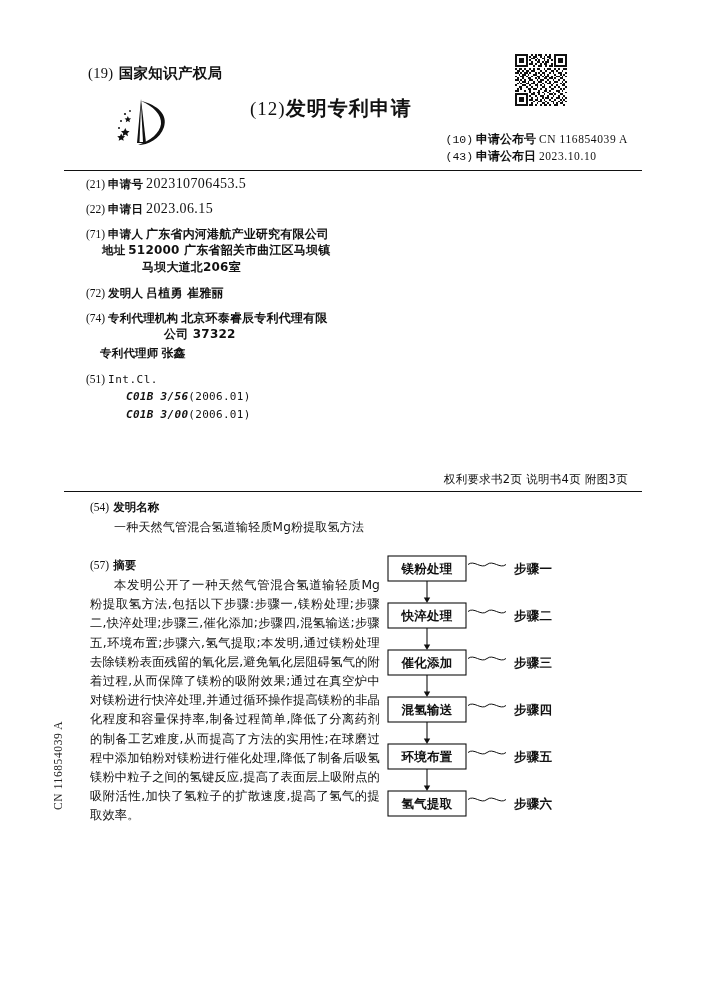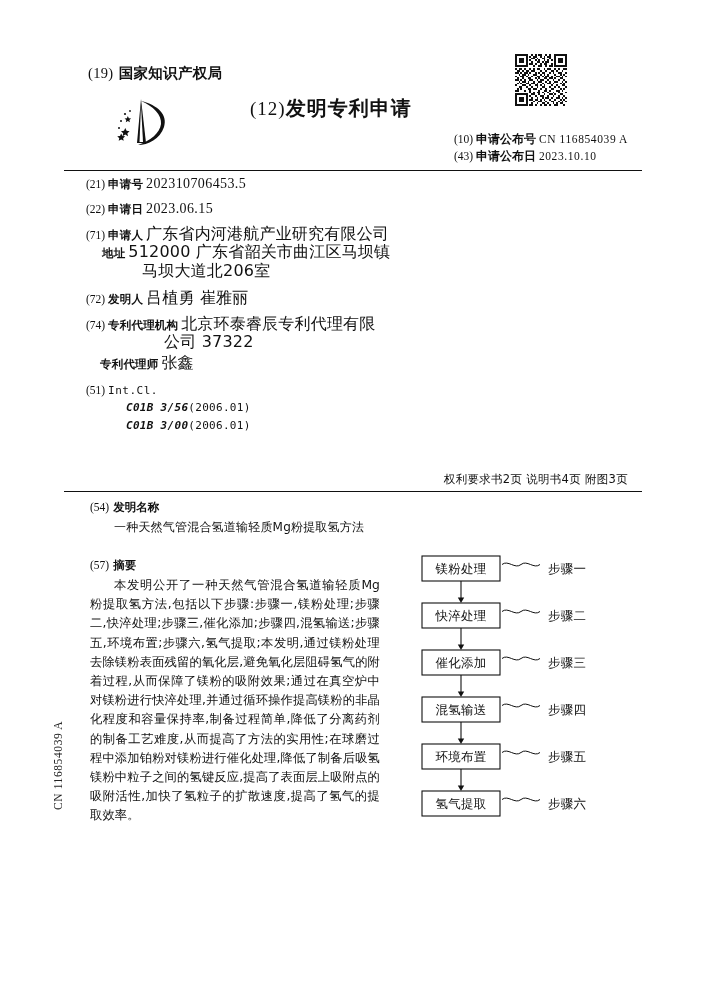--- a/index.html
+++ b/index.html
@@ -92,21 +92,21 @@
     text-align: left;
     font-size: 11.5px;
     line-height: 17px;
   }
   .pub-block .lbl {
     font-weight: bold;
     font-family: "DejaVu Sans", sans-serif;
     font-size: 12px;
   }
   .pub-block .tag {
-    font-family: Liberation Serif, serif;
+    font-family: Liberation Mono, monospace;
     font-weight: normal;
     margin-top: 35px;
   }
   .pub-block .val {
     font-family: "Liberation Serif", serif;
     letter-spacing: 0.6px;
   }
 
   
   .rule {
@@ -143,22 +143,22 @@
     font-size: 11.5px;
     letter-spacing: 0.2px;
   }
   .field .val {
     font-family: "Liberation Serif", serif;
     font-size: 14px;
     letter-spacing: 0.4px;
   }
   .field .val-cn {
     font-family: "DejaVu Sans", sans-serif;
-    font-size: 16px;
-    font-weight: normal;
+    font-size: 12px;
+    font-weight: bold;
     letter-spacing: 0.2px;
   }
   .sub-line {
     margin-left: 16px;
     line-height: 17px;
   }
   .sub-line2 {
     margin-left: 56px;
     line-height: 17px;
   }
@@ -235,24 +235,25 @@
     line-height: 19.2px;
     text-indent: 24px;
     margin-top: 3px;
     text-align: justify;
     letter-spacing: 0.1px;
   }
 
   
   .flow {
     position: absolute;
-    left: 408px;
+    left: 374px;
     top: 548px;
     width: 240px;
     height: 290px;
+    font-weight: bold;
   }
   .flow svg { display: block; }
   .flow-label {
     font-family: "DejaVu Sans", sans-serif;
     font-size: 12.5px;
     letter-spacing: 0.3px;
   }
   .box-label {
     font-family: "DejaVu Sans", sans-serif;
     font-size: 12.5px;

